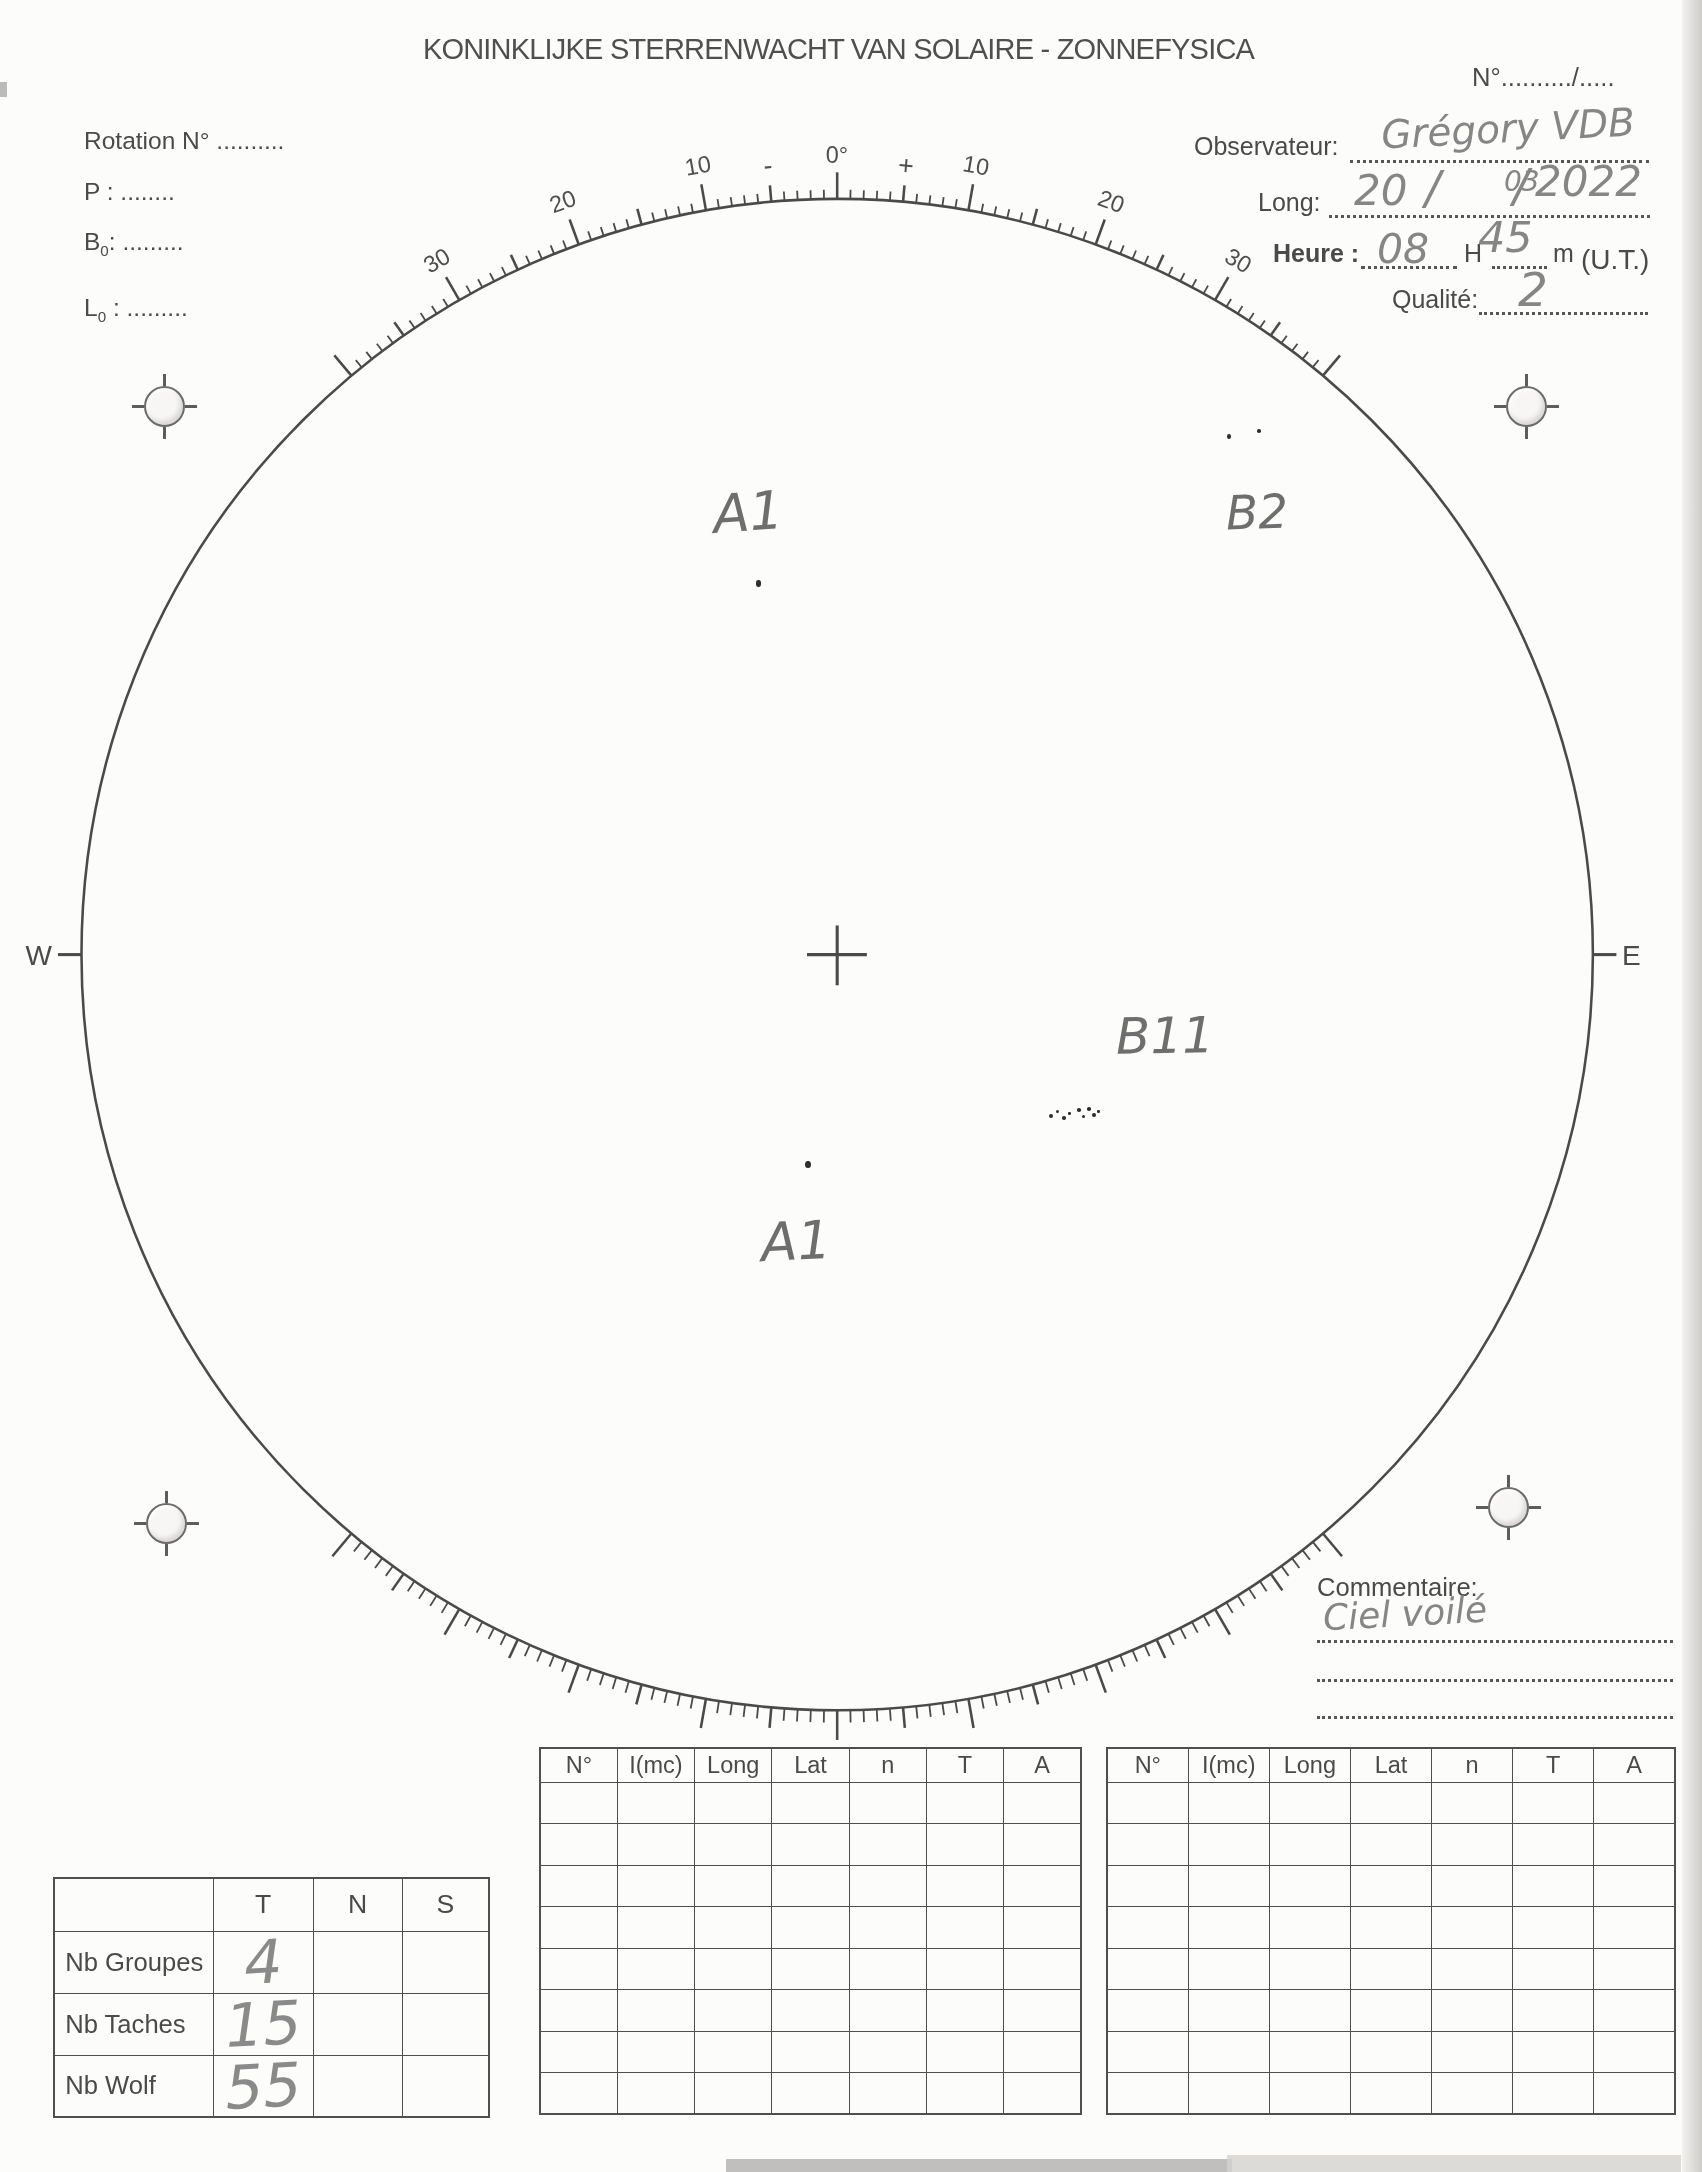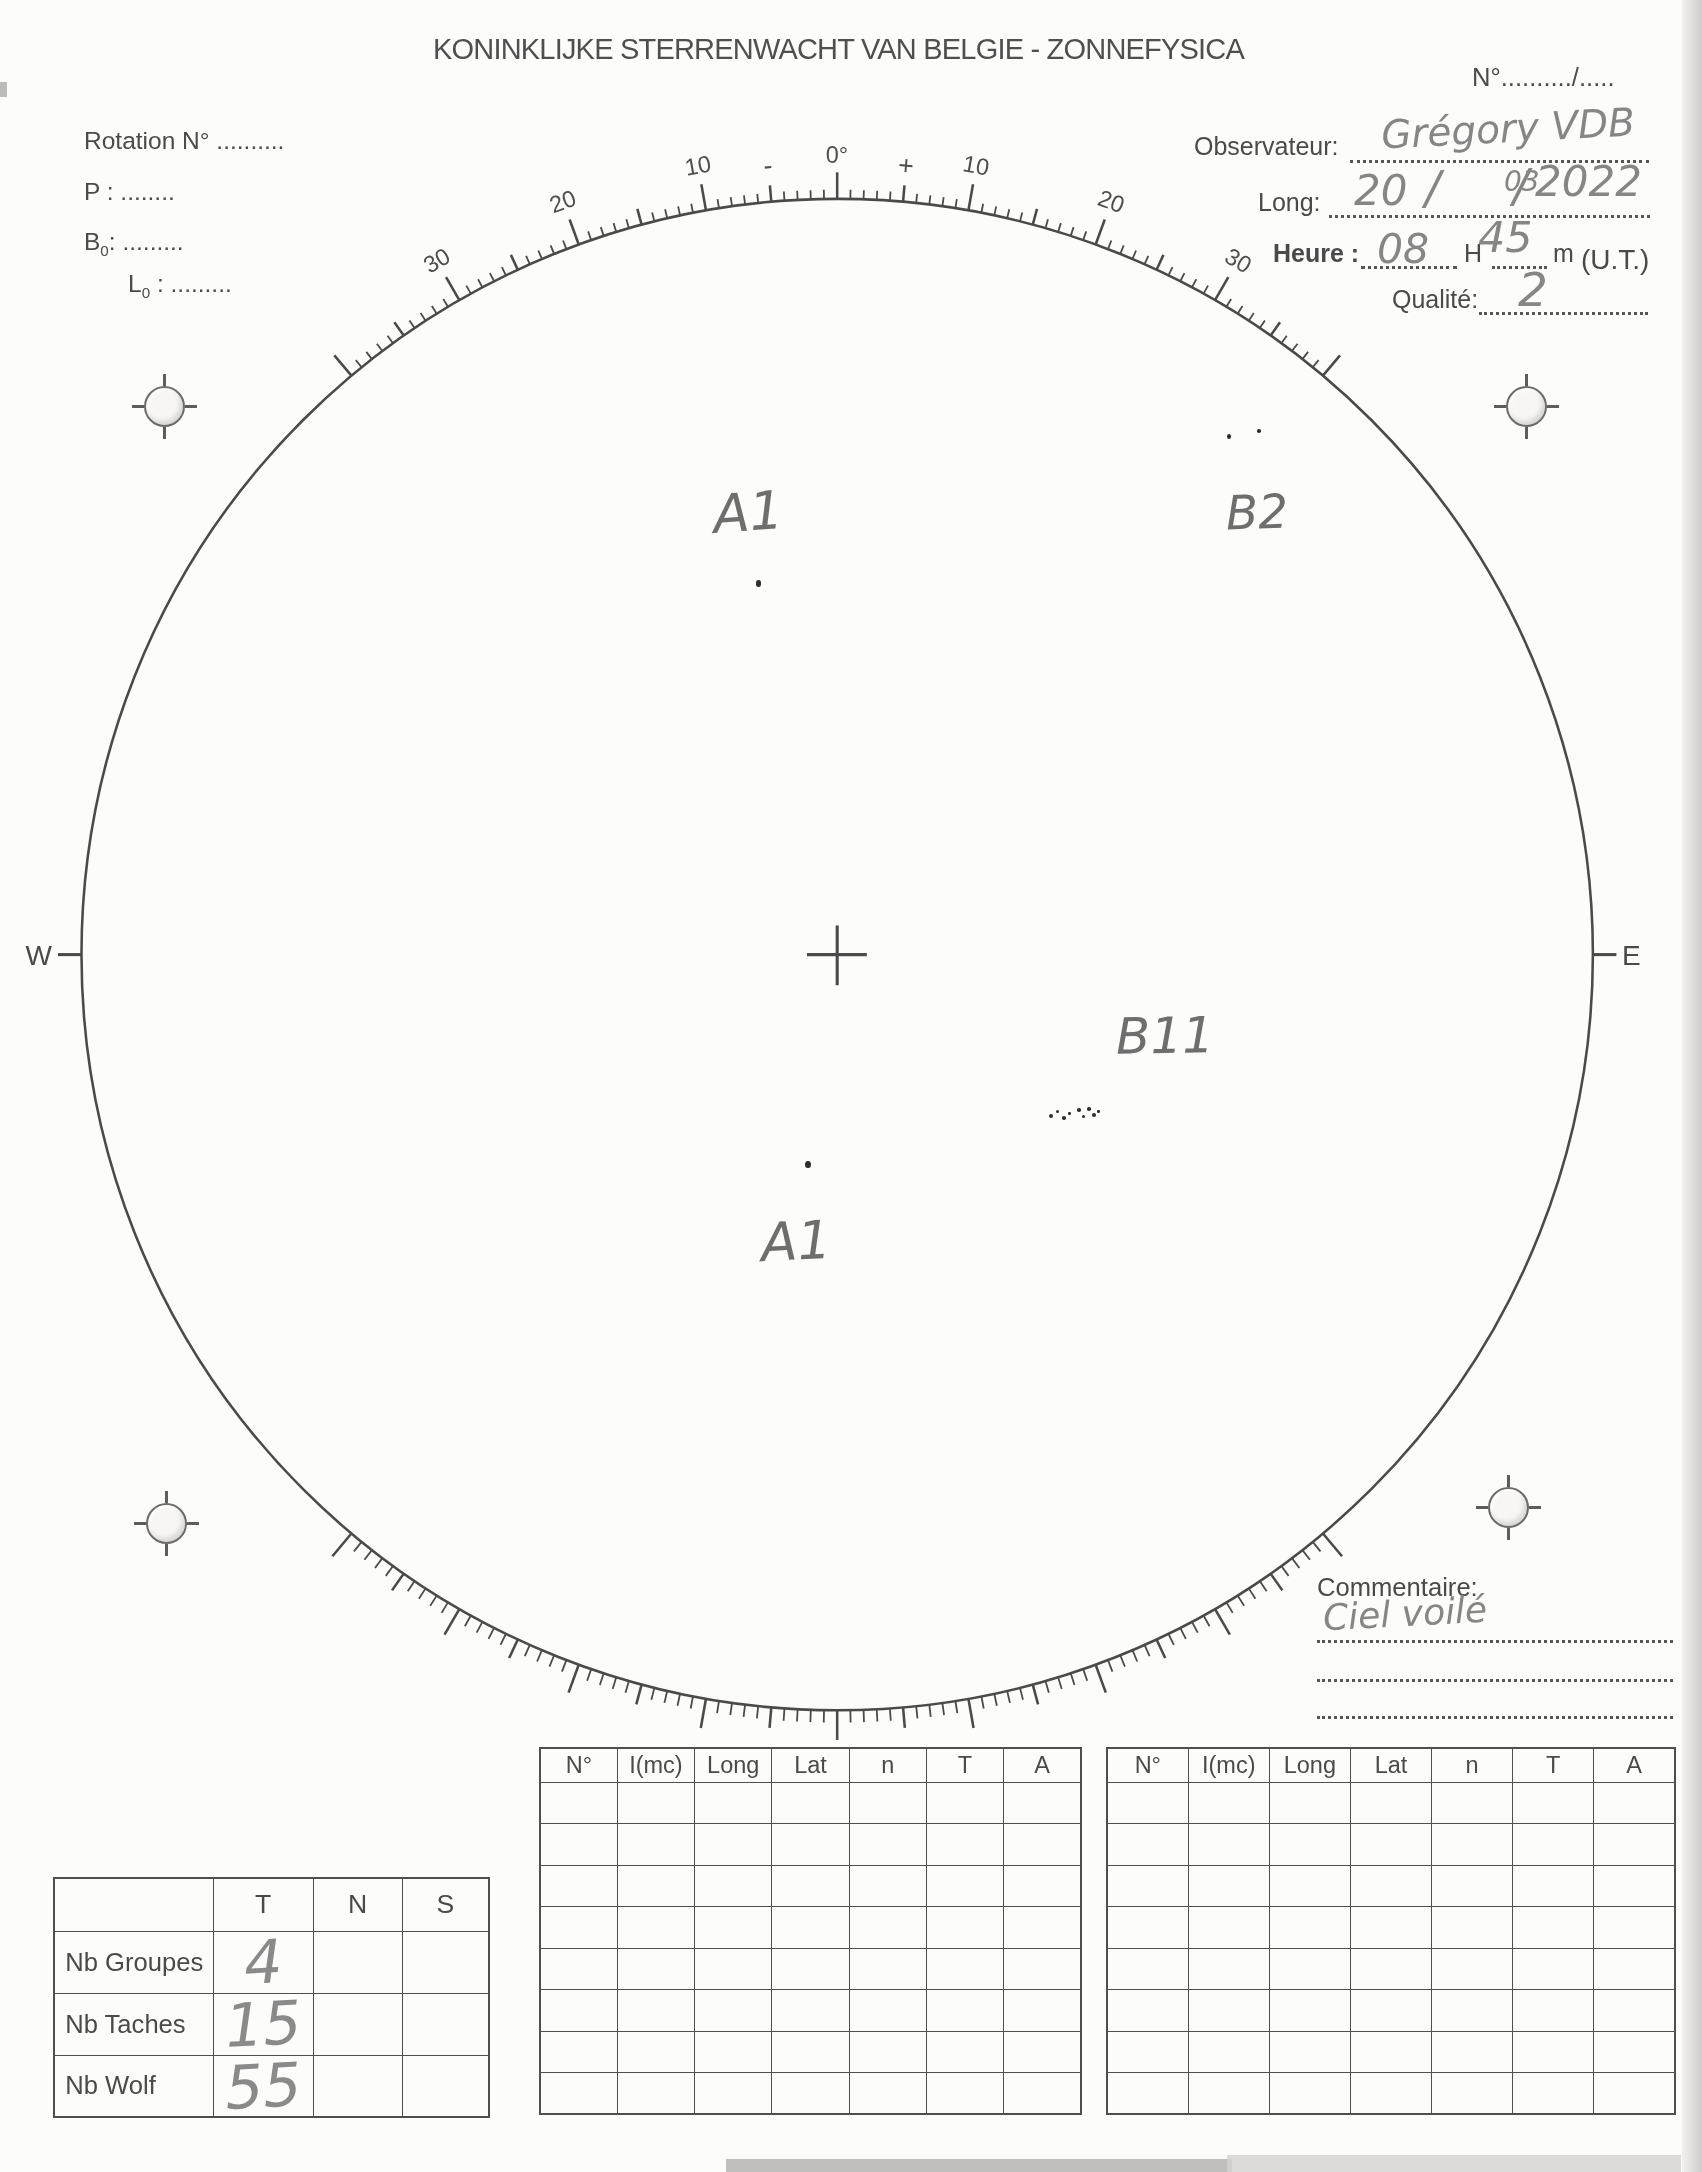--- a/index.html
+++ b/index.html
@@ -62,28 +62,28 @@
 <body>
 
 <div class="page" id="page">
 
   <div class="right-band"></div>
   <div class="bottom-band1"></div>
   <div class="bottom-band2"></div>
   <div class="edge-smudge"></div>
 
   <div class="title-block">
-    <div>KONINKLIJKE STERRENWACHT VAN BELGIE - ZONNEFYSICA</div>
+    <div>KONINKLIJKE STERRENWACHT VAN SOLAIRE - ZONNEFYSICA</div>
   </div>
   <div class="numero">N°........../.....</div>
 
   <div class="lfield" style="top:127px;">Rotation N° ..........</div>
   <div class="lfield" style="top:178px;">P : ........</div>
   <div class="lfield" style="top:228px;"><span>B</span><sub>0</sub><span>: .........</span></div>
-  <div class="lfield" style="top:270px;margin-left:44px;"><span>L</span><sub>0</sub><span> : .........</span></div>
+  <div class="lfield" style="top:294px;"><span>L</span><sub>0</sub><span> : .........</span></div>
 
   <div class="plabel" style="left:1194px;top:132px;">Observateur:</div>
   <div class="dotline" style="left:1350px;top:130px;width:299px;height:30px;"></div>
   <div class="pencil" style="left:1381px;top:109px;font-size:39px;transform:rotate(-3deg);">Grégory VDB</div>
 
   <div class="plabel" style="left:1258px;top:188px;">Long:</div>
   <div class="dotline" style="left:1329px;top:185px;width:321px;height:30px;"></div>
   <div class="pencil" style="left:1354px;top:170px;font-size:42px;">20</div>
   <div class="pencil" style="left:1425px;top:165px;font-size:46px;">/</div>
   <div class="pencil" style="left:1504px;top:168px;font-size:28px;">03</div>

